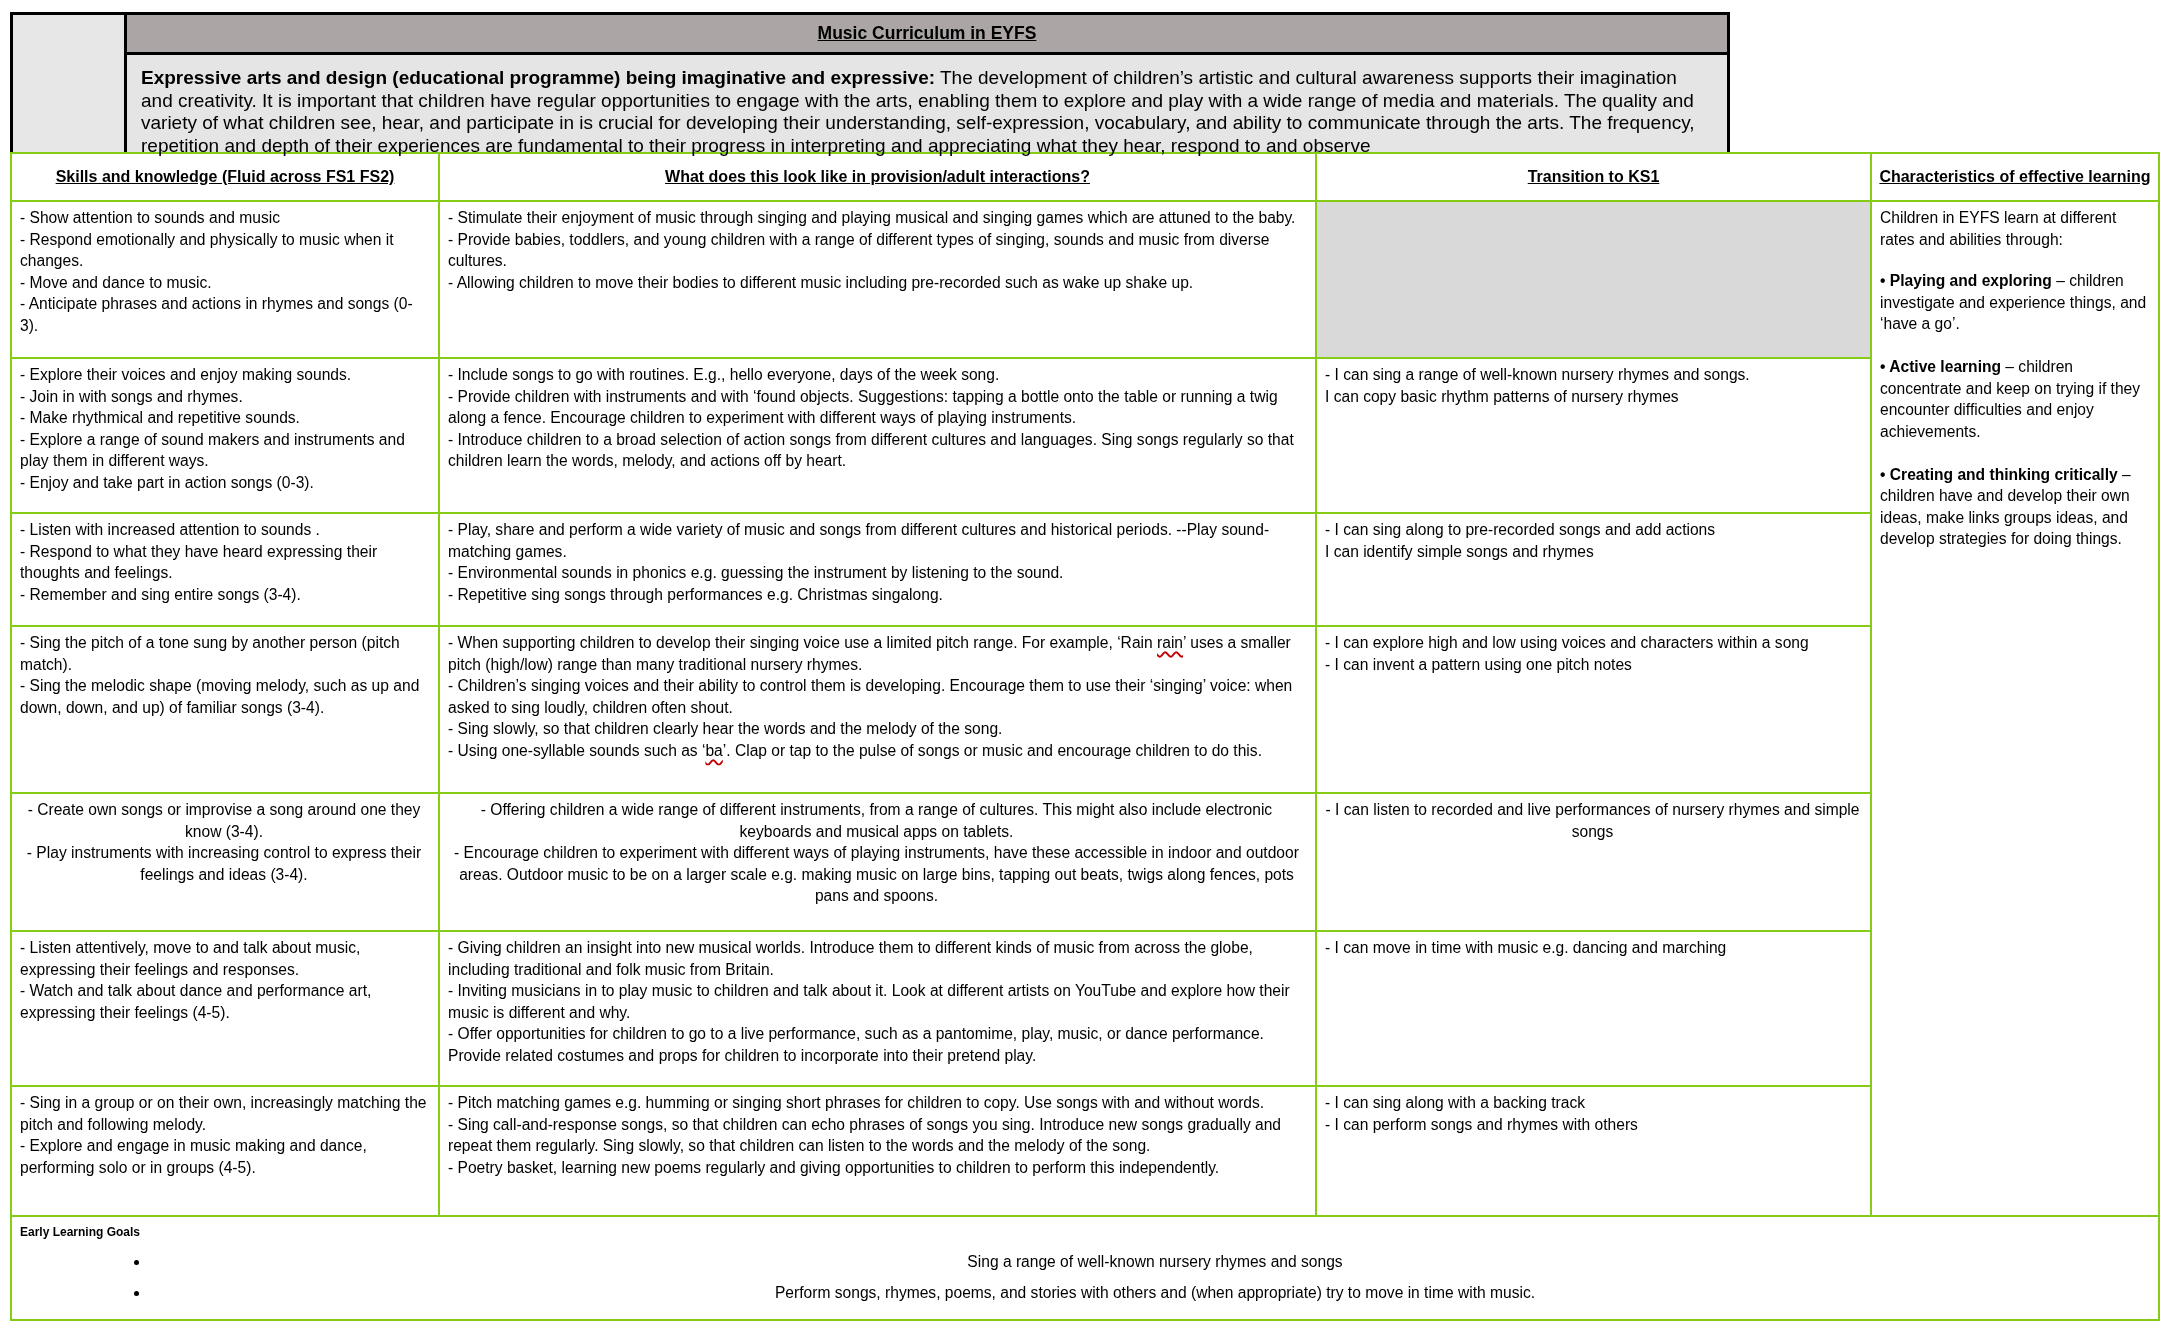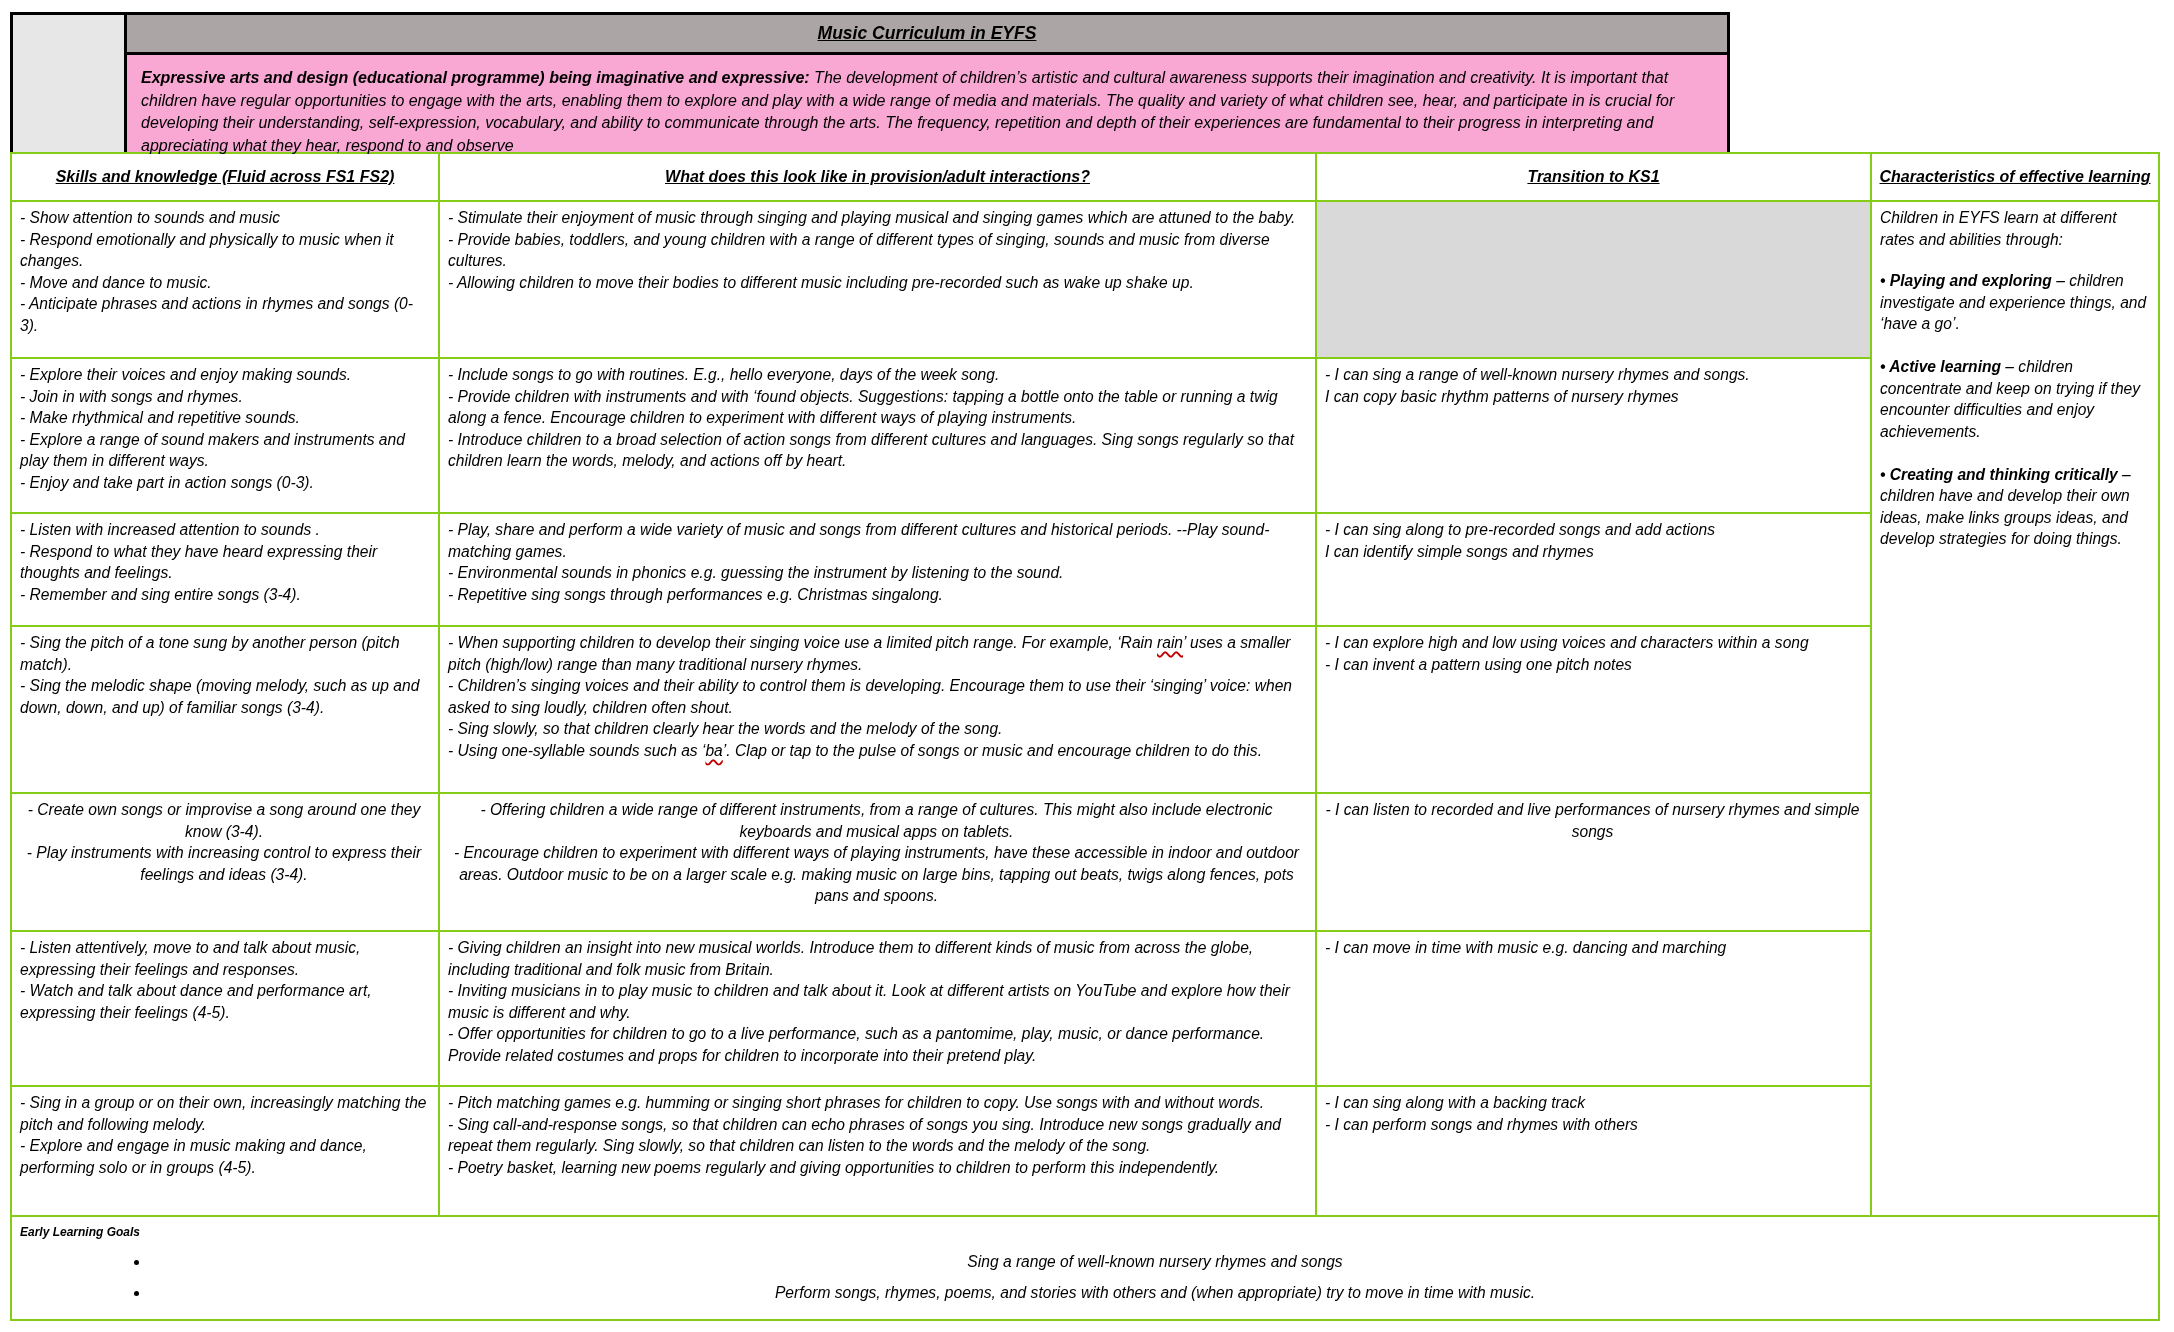--- a/index.html
+++ b/index.html
@@ -1,26 +1,26 @@
 <!DOCTYPE html>
 <html><head>
 <meta charset="utf-8">
 <style>
   html,body{margin:0;padding:0;background:#fff;color:#000;
     font-family:"Liberation Sans", sans-serif;}
-  .sheet{width:1720px;margin:12px 0 0 10px;font-style:italic;}
+  .sheet{width:1720px;margin:12px 0 0 10px;}
 
   
   .top-band{display:grid;grid-template-columns:117px 1fr;grid-template-rows:43px 97px;}
   .corner-cell{grid-row:1 / span 2;background:#e8e7e7;border:3px solid #000;border-bottom:none;}
   .title-bar{background:#aba5a5;border:3px solid #000;border-left:none;
     display:flex;align-items:center;justify-content:center;}
   .title-text{font-weight:bold;text-decoration:underline;font-size:17.5px;}
-  .intro-box{background:#f9a8d4;border:3px solid #000;border-left:none;border-top:none;border-bottom:none;
-    padding:12px 14px 6px 14px;font-size:16px;line-height:22.5px;}
+  .intro-box{background:#e5e5e5;border:3px solid #000;border-left:none;border-top:none;border-bottom:none;
+    padding:12px 14px 6px 14px;font-size:19px;line-height:22.5px;}
 
   
   table.curriculum{border-collapse:collapse;table-layout:fixed;width:2148px;}
   table.curriculum th, table.curriculum td{
     border:2px solid #84cc16;vertical-align:top;
     font-size:15.6px;line-height:21.5px;padding:5px 10px 5px 8px;}
   table.curriculum th{font-weight:bold;text-decoration:underline;text-align:center;
     vertical-align:middle;font-size:16px;padding:4px 6px;}
   .pre{white-space:pre-line;}
   .shaded{background:#d9d9d9;}

